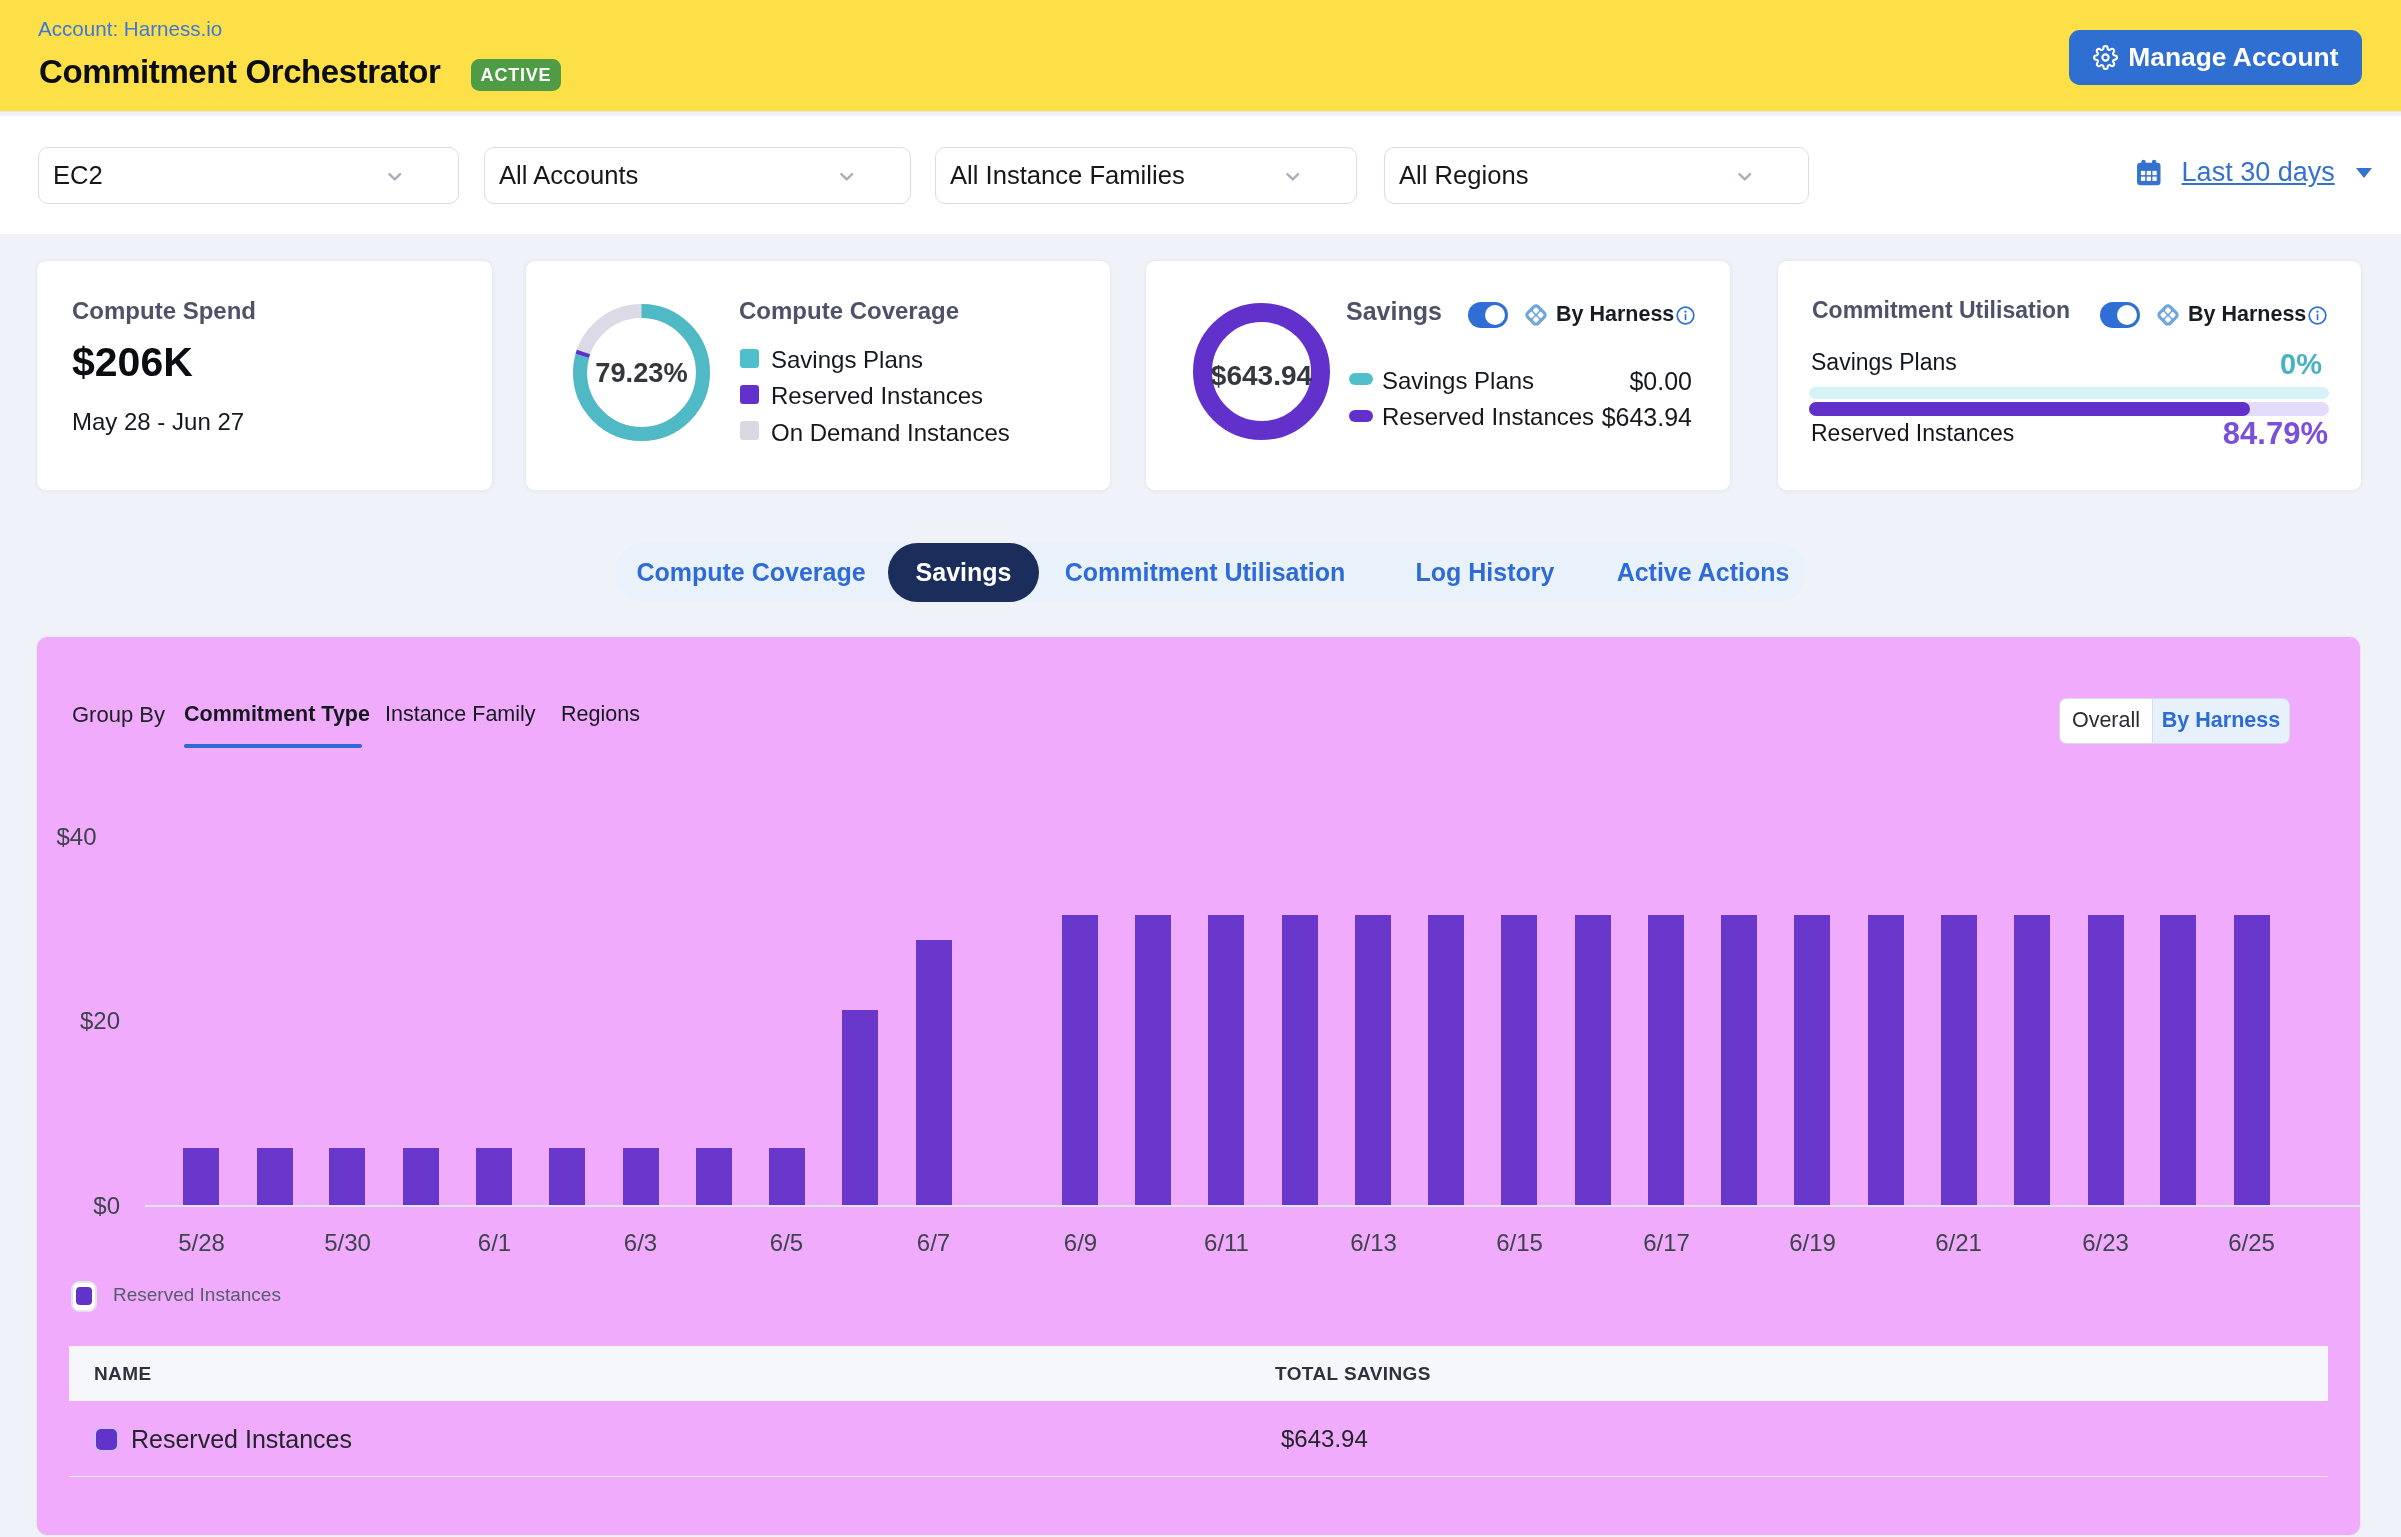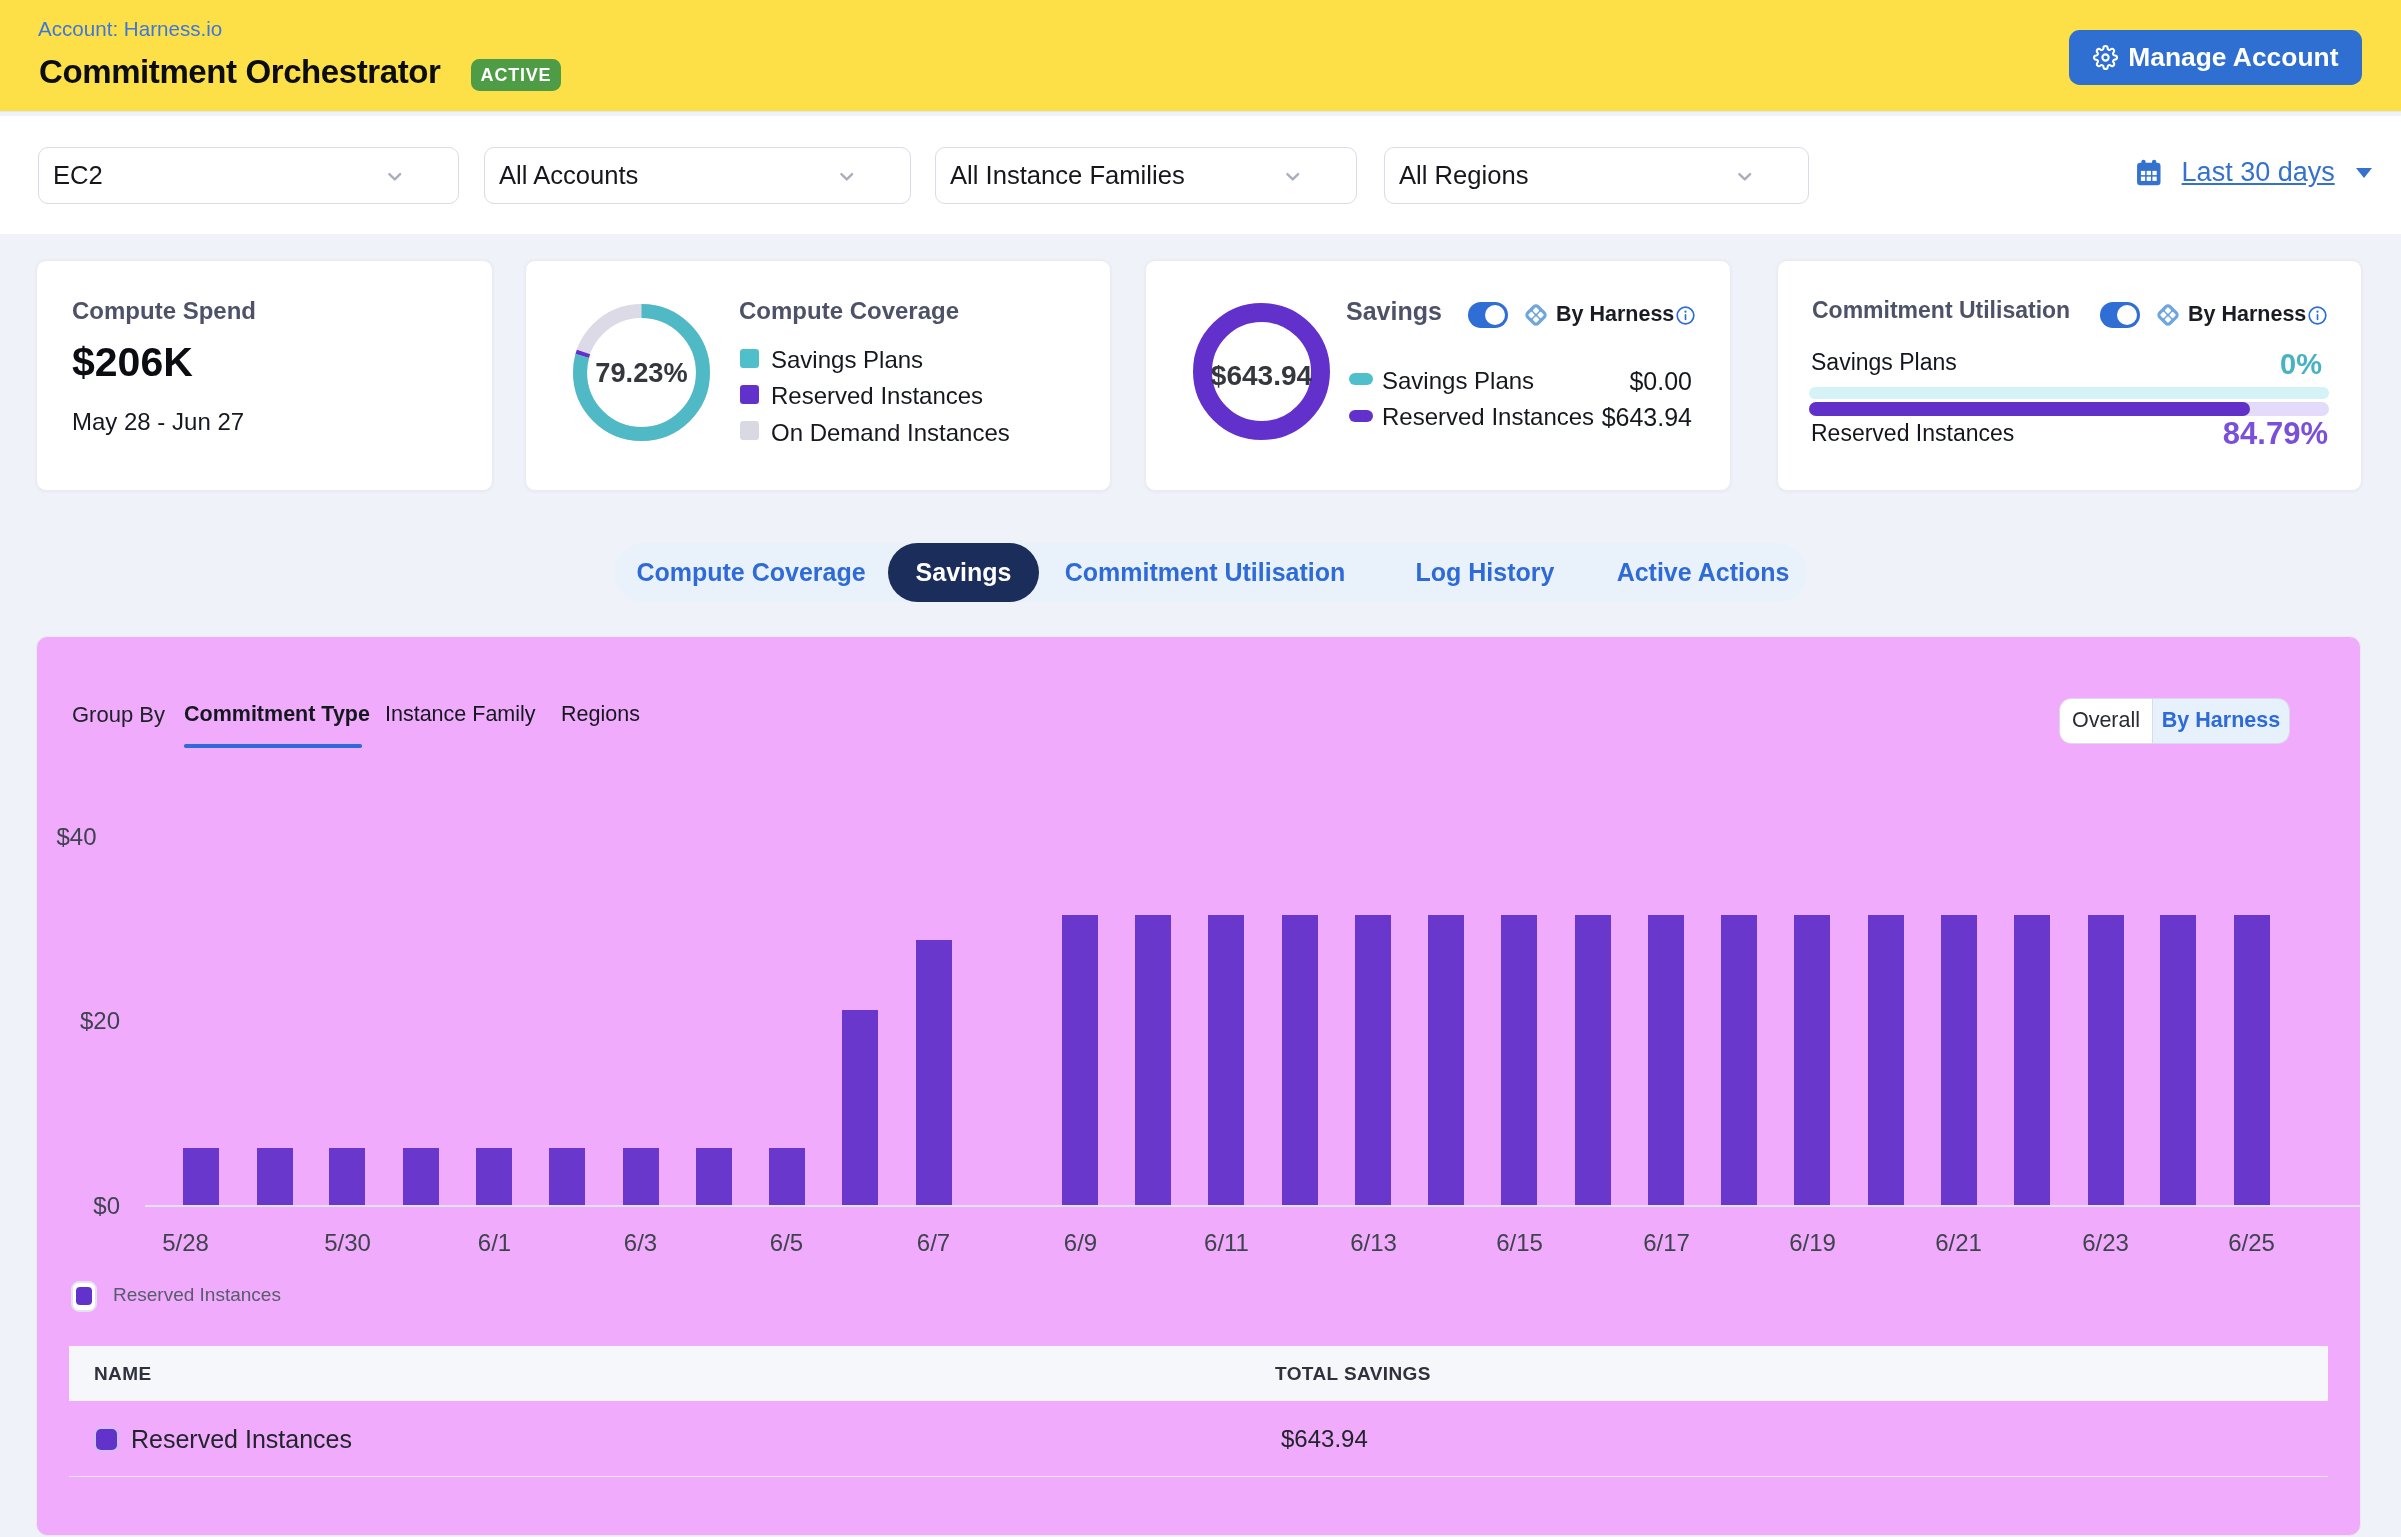--- a/index.html
+++ b/index.html
@@ -54,21 +54,21 @@
 #tabbar { position:absolute; left:614px; top:543px; width:1193px; height:59px; background:#E9F2FB; border-radius:30px; }
 .tab { position:absolute; top:0; height:59px; line-height:59px; font-size:25px; font-weight:bold; color:#2E6BD8; text-align:center; }
 #tabsel { position:absolute; left:274px; top:0; width:151px; height:59px; background:#1B2D5B; border-radius:30px; color:#fff; font-size:25px; font-weight:bold; text-align:center; line-height:59px; }
 
 
 #panel { position:absolute; left:36px; top:636px; width:2325px; height:900px; background:#f0abfc; border:0.8px solid #E9EBF1; border-radius:11.6px; }
 #groupby { position:absolute; left:35px; top:62px; font-size:22px; color:#202229; line-height:31px; }
 .gtab { position:absolute; top:62px; font-size:21.5px; color:#16181F; line-height:31px; }
 #gsel { font-weight:bold; }
 #gunder { position:absolute; left:147px; top:107px; width:178px; height:4.1px; background:#2F6BD8; border-radius:1.7px; }
-#seg { position:absolute; left:2022px; top:61px; width:231px; height:46px; border:1.7px solid #D9DCE4; border-radius:12px; overflow:hidden; display:flex; }
+#seg { position:absolute; left:2022px; top:61px; width:231px; height:46px; border:1.7px solid #D9DCE4; border-radius:7px; overflow:hidden; display:flex; }
 #seg .s1 { width:92px; height:100%; background:#fff; font-size:21.5px; color:#2A2C35; text-align:center; line-height:43px; }
 #seg .s2 { flex:1; height:100%; background:#E7F1FB; border-left:1.7px solid #D9DCE4; font-size:21.5px; font-weight:bold; color:#2E6BD8; text-align:center; line-height:43px; }
 
 
 .ylab { position:absolute; left:33px; width:87px; text-align:right; font-size:24px; color:#3F434E; }
 .xlab { position:absolute; top:1229px; width:99px; text-align:center; font-size:24px; color:#3F434E; }
 #axis { position:absolute; left:145px; top:1205px; width:2215px; height:1.7px; background:#DFE3ED; }
 .bar { position:absolute; width:36px; background:#6937CB; }
 
 
@@ -263,21 +263,21 @@
 <div class="bar" style="left:1648px;top:915px;height:291px"></div>
 <div class="bar" style="left:1721px;top:915px;height:291px"></div>
 <div class="bar" style="left:1794px;top:915px;height:291px"></div>
 <div class="bar" style="left:1868px;top:915px;height:291px"></div>
 <div class="bar" style="left:1941px;top:915px;height:291px"></div>
 <div class="bar" style="left:2014px;top:915px;height:291px"></div>
 <div class="bar" style="left:2088px;top:915px;height:291px"></div>
 <div class="bar" style="left:2160px;top:915px;height:291px"></div>
 <div class="bar" style="left:2234px;top:915px;height:291px"></div>
 <div id="axis"></div>
-<div class="xlab" style="left:136px">5/28</div>
+<div class="xlab" style="left:152px">5/28</div>
 <div class="xlab" style="left:298px">5/30</div>
 <div class="xlab" style="left:445px">6/1</div>
 <div class="xlab" style="left:591px">6/3</div>
 <div class="xlab" style="left:737px">6/5</div>
 <div class="xlab" style="left:884px">6/7</div>
 <div class="xlab" style="left:1031px">6/9</div>
 <div class="xlab" style="left:1177px">6/11</div>
 <div class="xlab" style="left:1324px">6/13</div>
 <div class="xlab" style="left:1470px">6/15</div>
 <div class="xlab" style="left:1617px">6/17</div>

